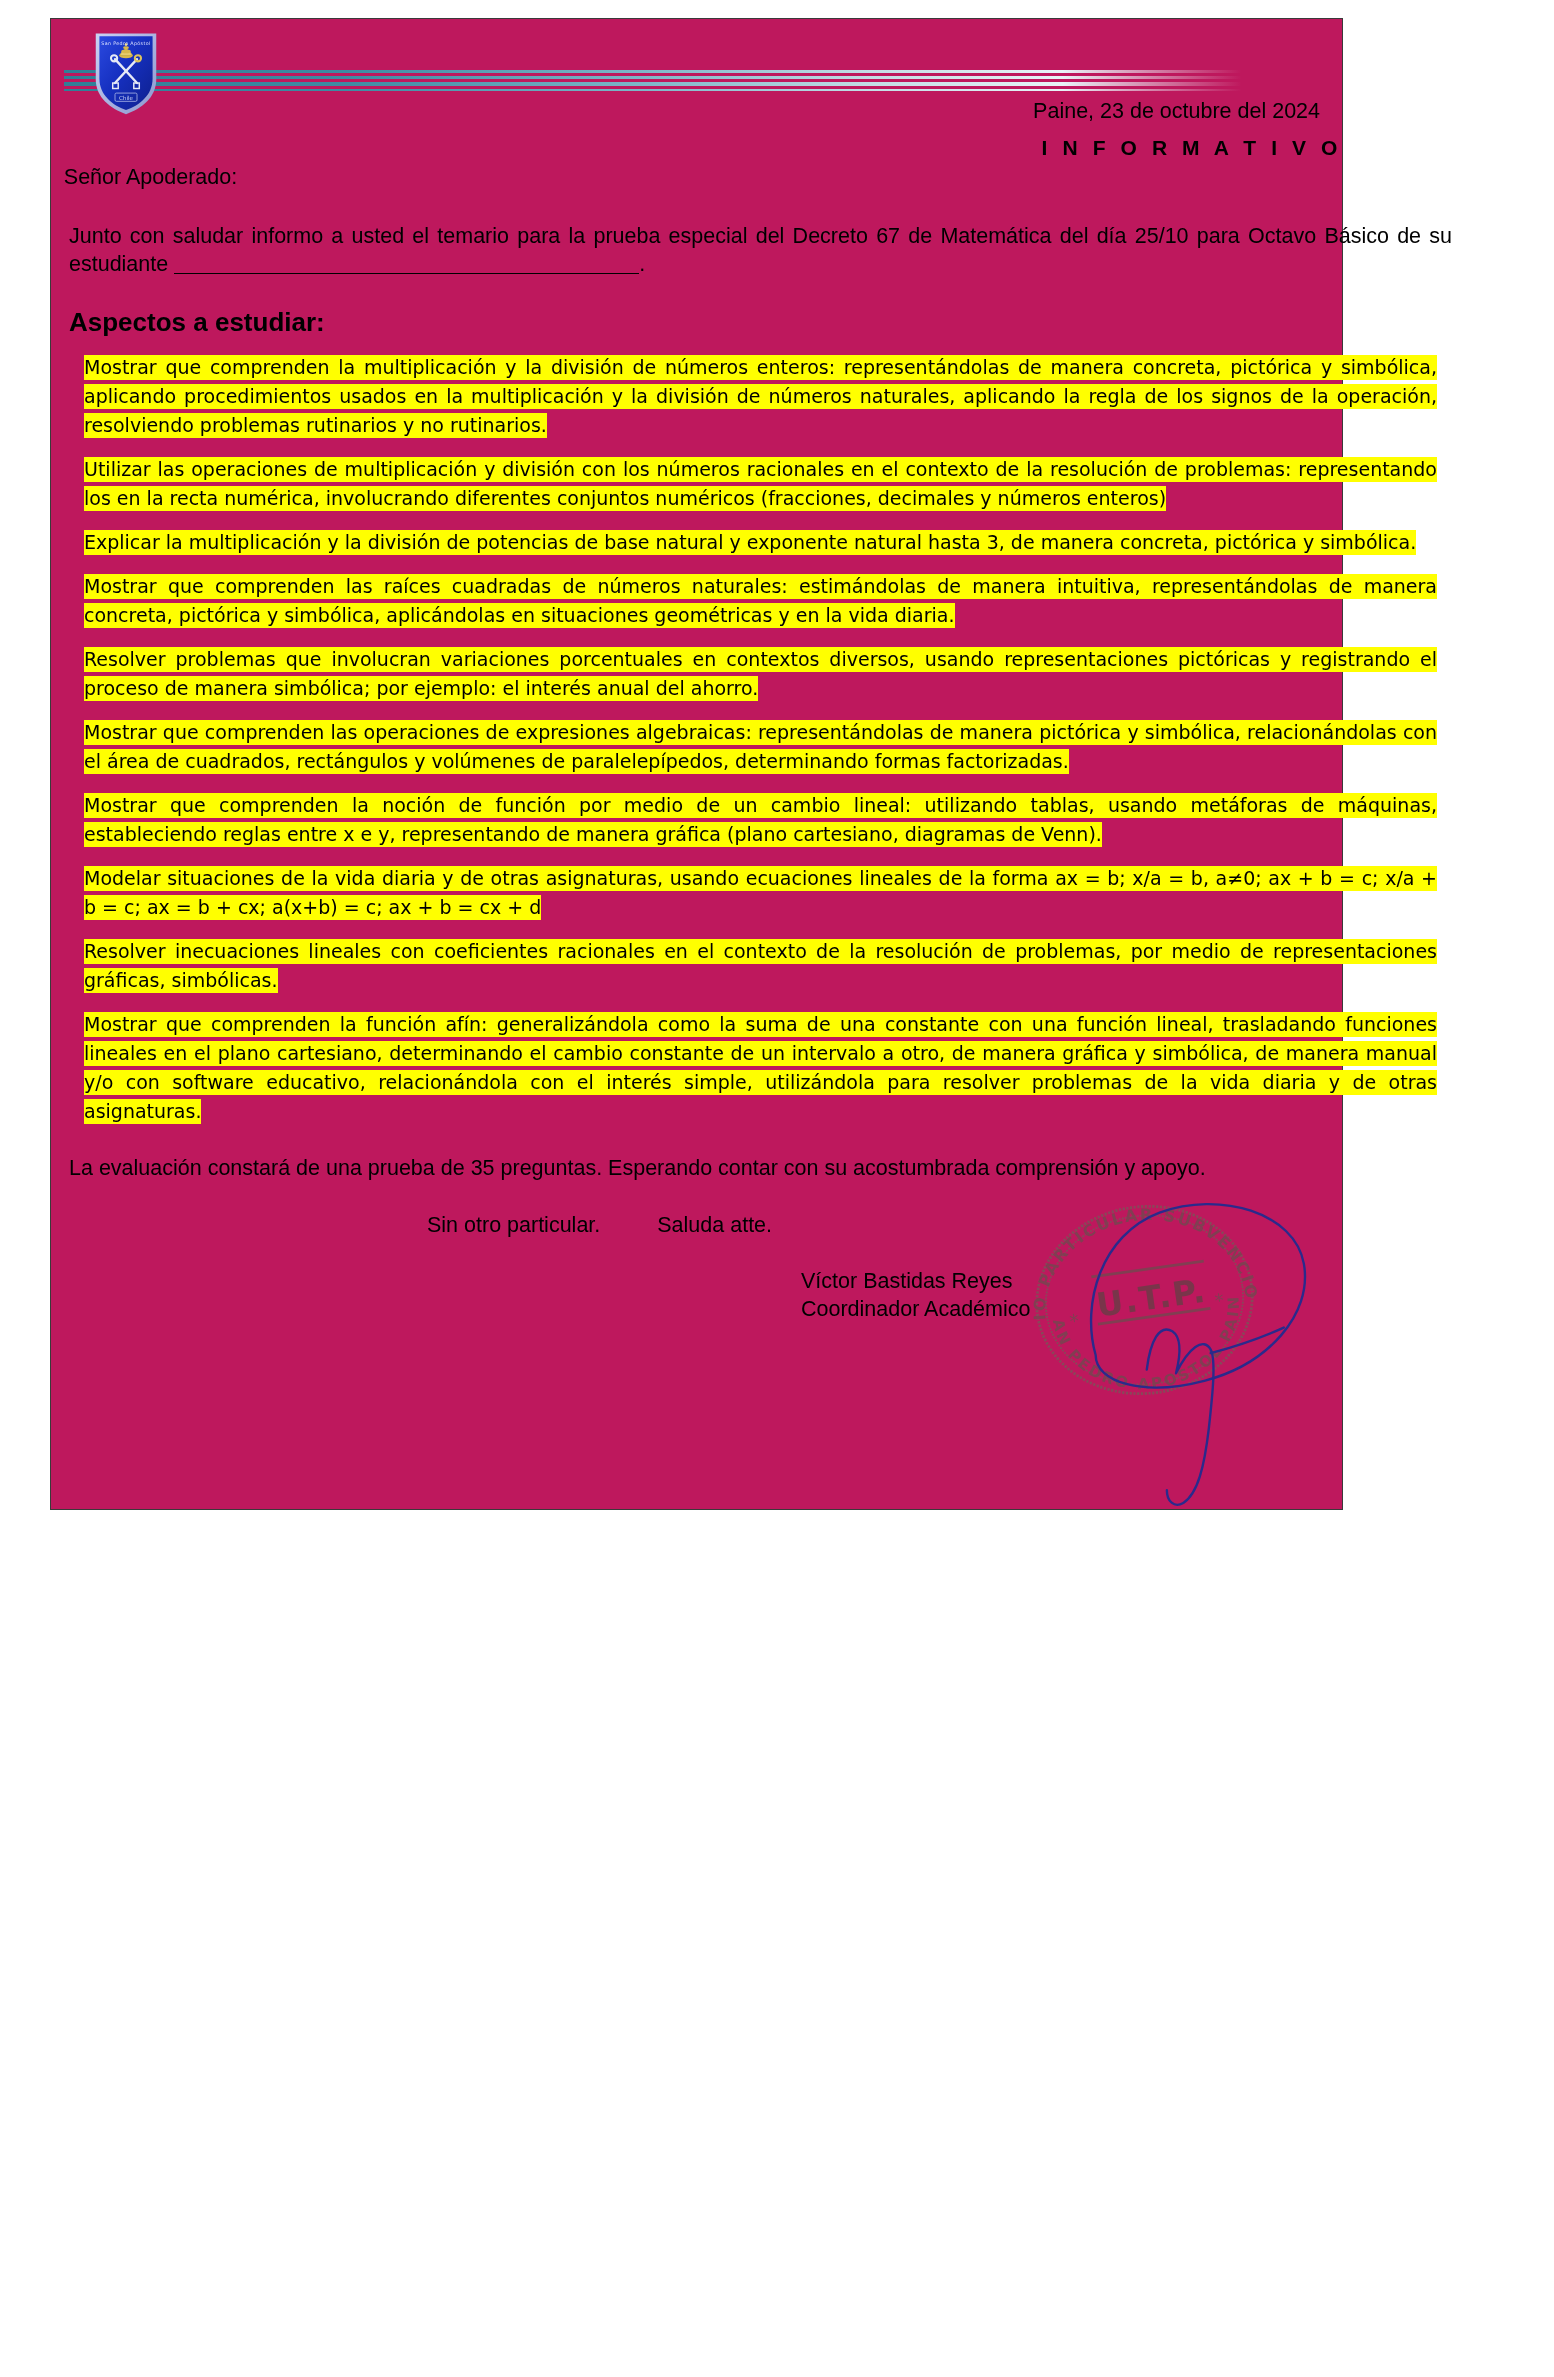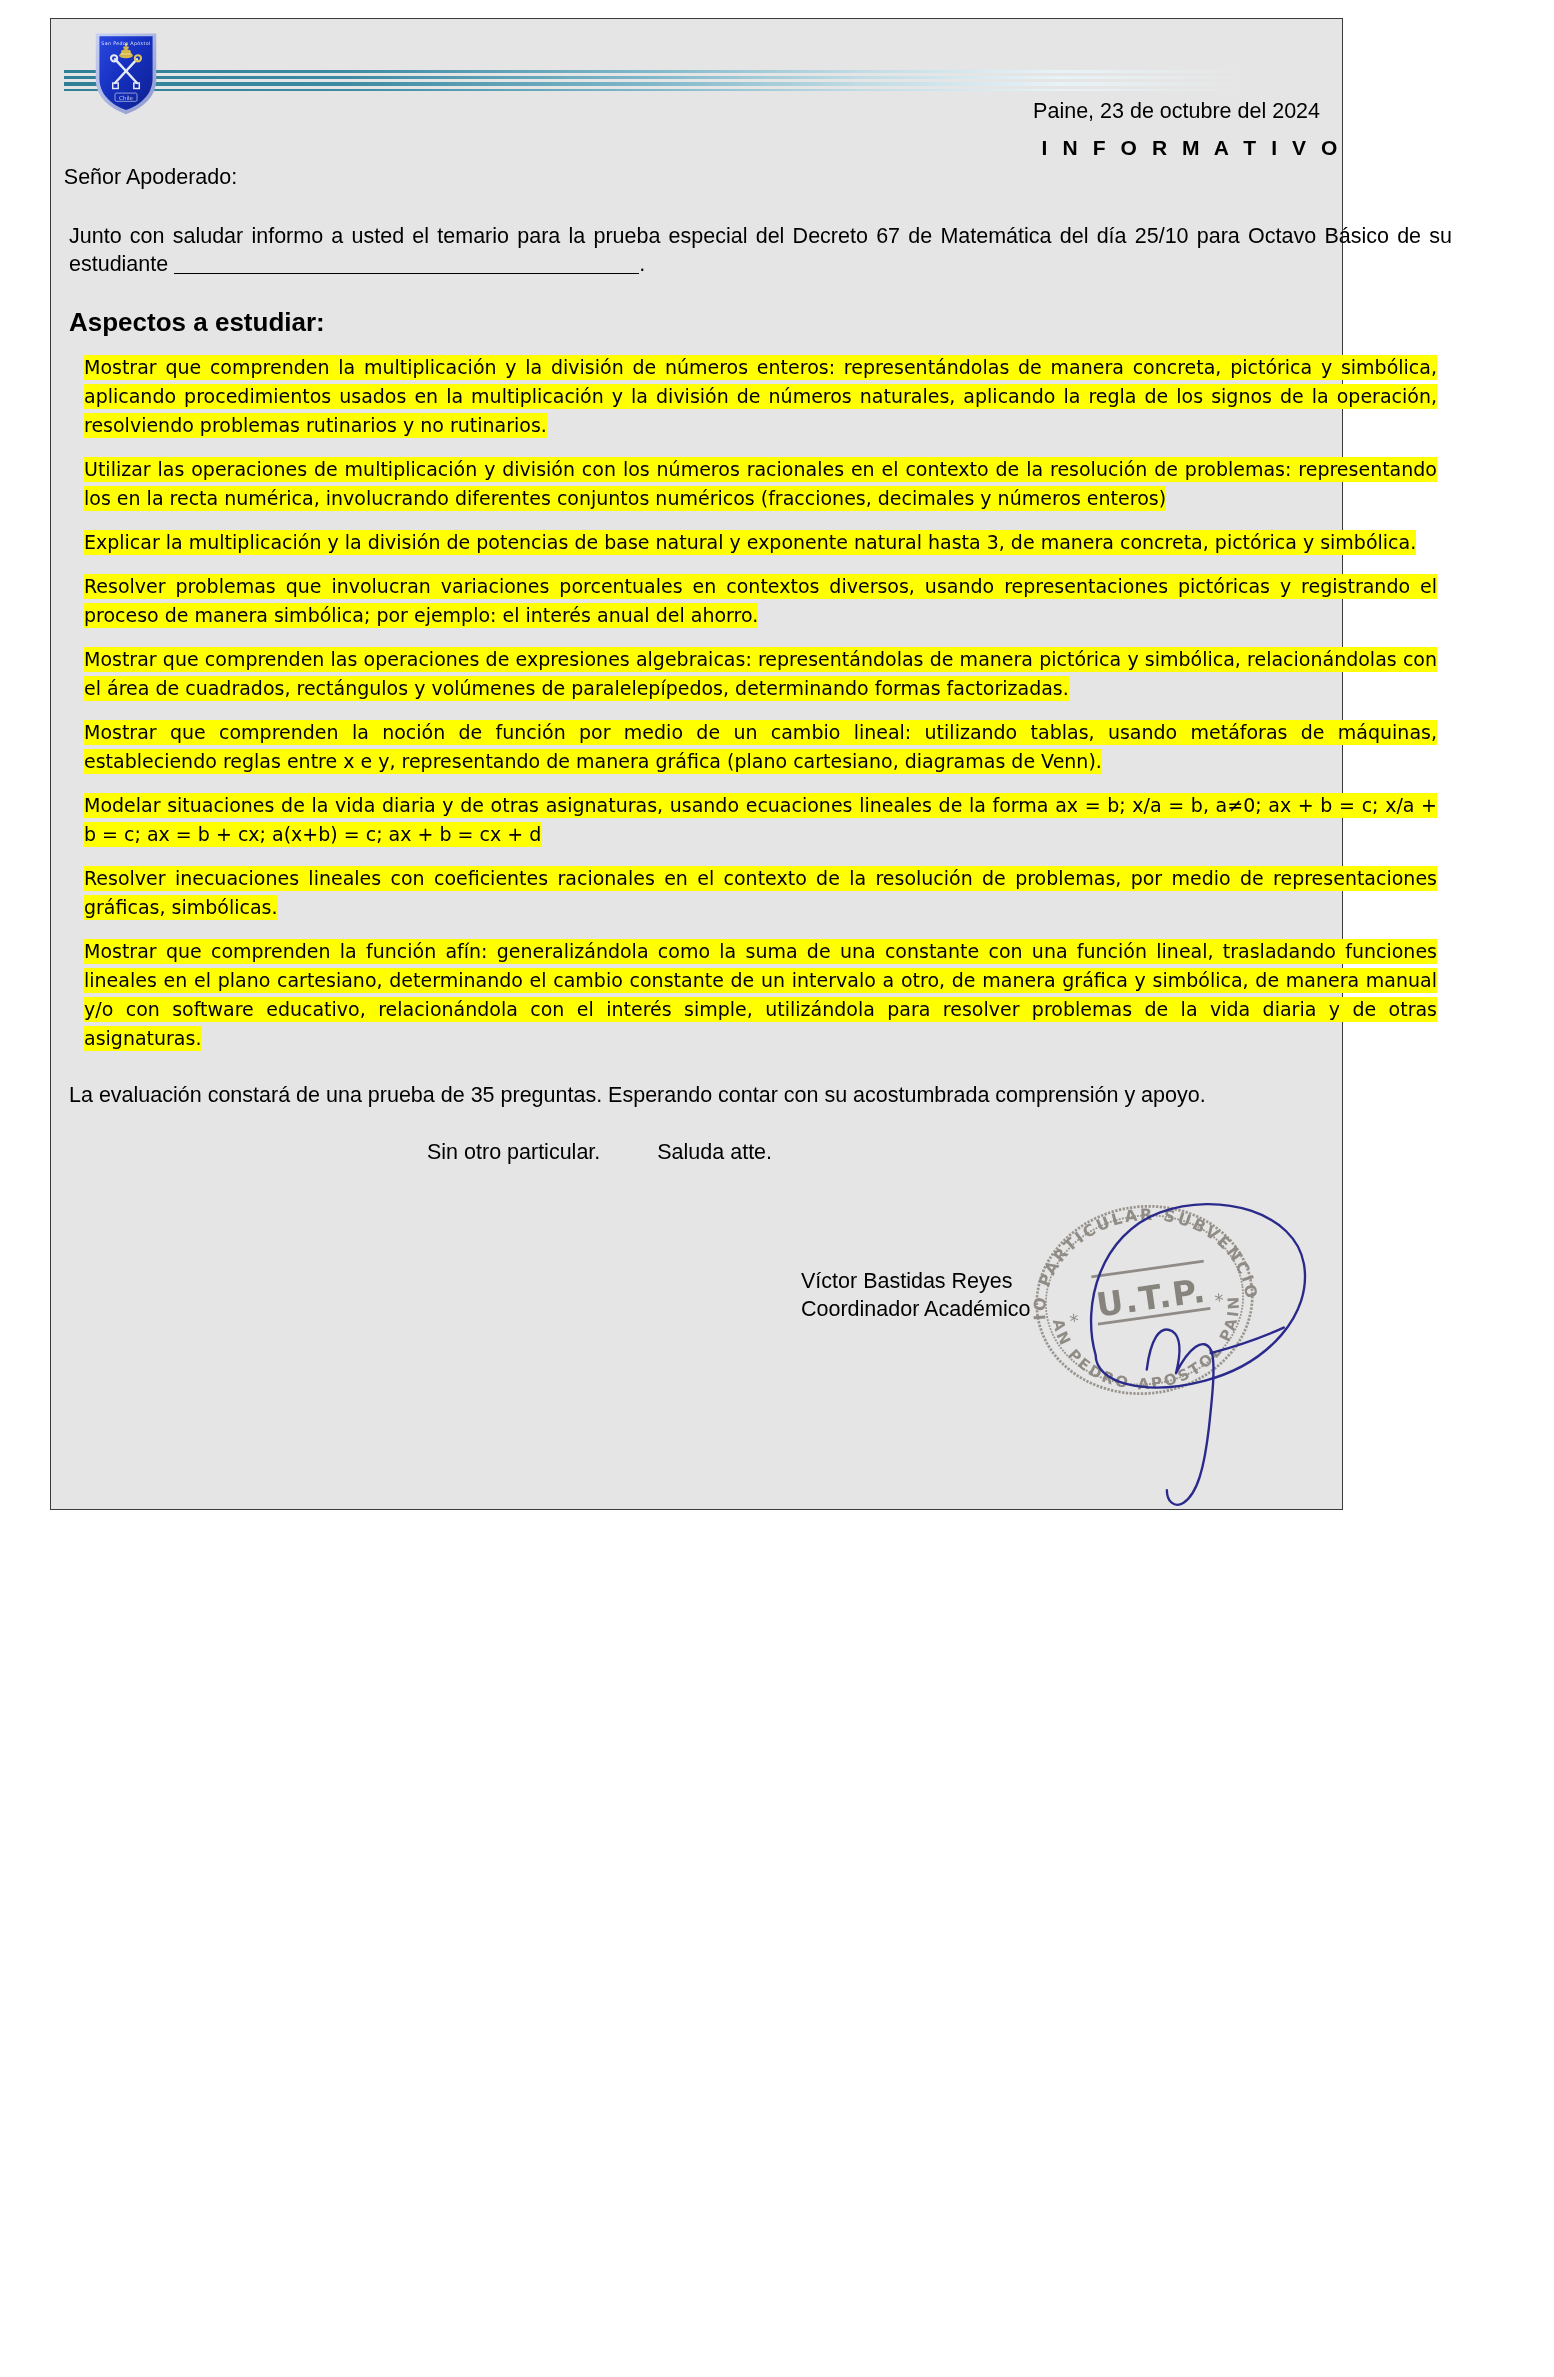--- a/index.html
+++ b/index.html
@@ -17,21 +17,21 @@
 
   
   .page-frame {
     position: absolute;
     left: 50px;
     top: 18.3px;
     width: 1293px;
     height: 1492px;
     border: 1.8px solid #3a3a3a;
     box-sizing: border-box;
-    background: #e5e5e5;
+    background: #be185d;
   }
 
   .page-inner {
     position: relative;
     width: 100%;
     height: 100%;
   }
 
   
   .letterhead {
@@ -272,20 +272,21 @@
       <span>Junto con saludar informo a usted el temario para la prueba especial del Decreto 67 de Matemática del día 25/10 para Octavo Básico de su estudiante</span>
       <span class="blank-line"></span><span>.</span>
     </p>
 
     <div class="section-head">Aspectos a estudiar:</div>
 
     <ul class="hl-list">
       <li class="hl-item"><span class="hl">Mostrar que comprenden la multiplicación y la división de números enteros: representándolas de manera concreta, pictórica y simbólica, aplicando procedimientos usados en la multiplicación y la división de números naturales, aplicando la regla de los signos de la operación, resolviendo problemas rutinarios y no rutinarios.</span></li>
       <li class="hl-item"><span class="hl">Utilizar las operaciones de multiplicación y división con los números racionales en el contexto de la resolución de problemas: representando los en la recta numérica, involucrando diferentes conjuntos numéricos (fracciones, decimales y números enteros)</span></li>
       <li class="hl-item"><span class="hl">Explicar la multiplicación y la división de potencias de base natural y exponente natural hasta 3, de manera concreta, pictórica y simbólica.</span></li>
+      <li class="hl-item"><span class="hl">Mostrar que comprenden las raíces cuadradas de números naturales: estimándolas de manera intuitiva, representándolas de manera concreta, pictórica y simbólica, aplicándolas en situaciones geométricas y en la vida diaria.</span></li>
       <li class="hl-item"><span class="hl">Resolver problemas que involucran variaciones porcentuales en contextos diversos, usando representaciones pictóricas y registrando el proceso de manera simbólica; por ejemplo: el interés anual del ahorro.</span></li>
       <li class="hl-item"><span class="hl">Mostrar que comprenden las operaciones de expresiones algebraicas: representándolas de manera pictórica y simbólica, relacionándolas con el área de cuadrados, rectángulos y volúmenes de paralelepípedos, determinando formas factorizadas.</span></li>
       <li class="hl-item"><span class="hl">Mostrar que comprenden la noción de función por medio de un cambio lineal: utilizando tablas, usando metáforas de máquinas, estableciendo reglas entre x e y, representando de manera gráfica (plano cartesiano, diagramas de Venn).</span></li>
       <li class="hl-item"><span class="hl">Modelar situaciones de la vida diaria y de otras asignaturas, usando ecuaciones lineales de la forma ax = b; x/a = b, a≠0; ax + b = c; x/a + b = c; ax = b + cx; a(x+b) = c; ax + b = cx + d</span></li>
       <li class="hl-item"><span class="hl">Resolver inecuaciones lineales con coeficientes racionales en el contexto de la resolución de problemas, por medio de representaciones gráficas, simbólicas.</span></li>
       <li class="hl-item"><span class="hl">Mostrar que comprenden la función afín: generalizándola como la suma de una constante con una función lineal, trasladando funciones lineales en el plano cartesiano, determinando el cambio constante de un intervalo a otro, de manera gráfica y simbólica, de manera manual y/o con software educativo, relacionándola con el interés simple, utilizándola para resolver problemas de la vida diaria y de otras asignaturas.</span></li>
     </ul>
 
     <p class="closing">La evaluación constará de una prueba de 35 preguntas. Esperando contar con su acostumbrada comprensión y apoyo.</p>
 

